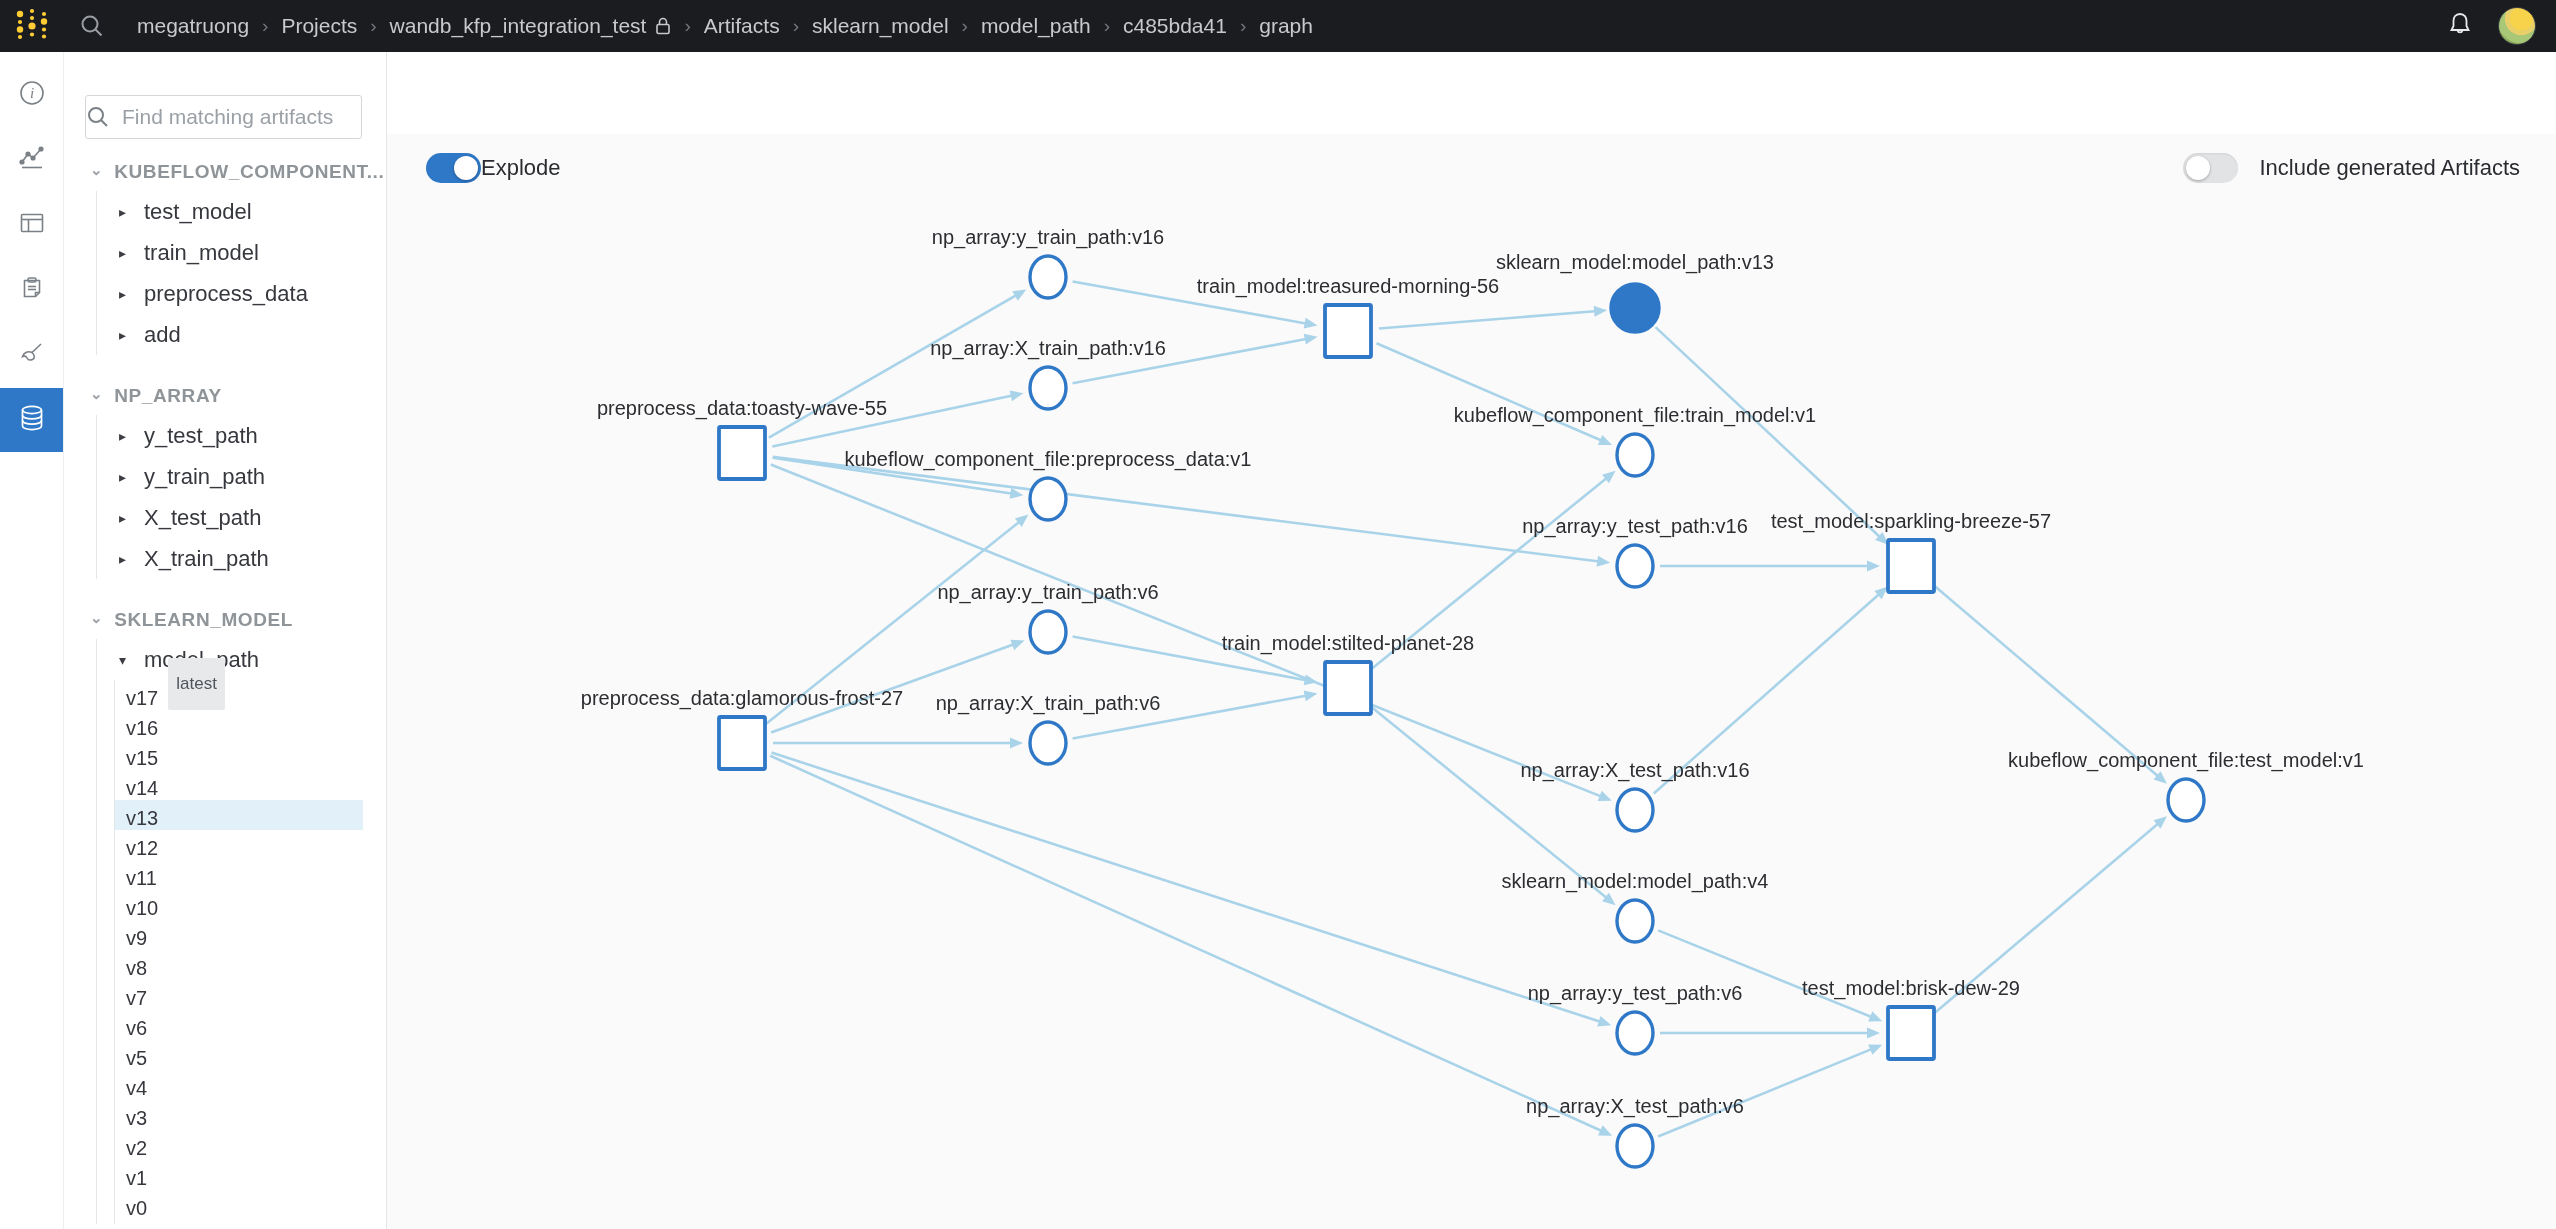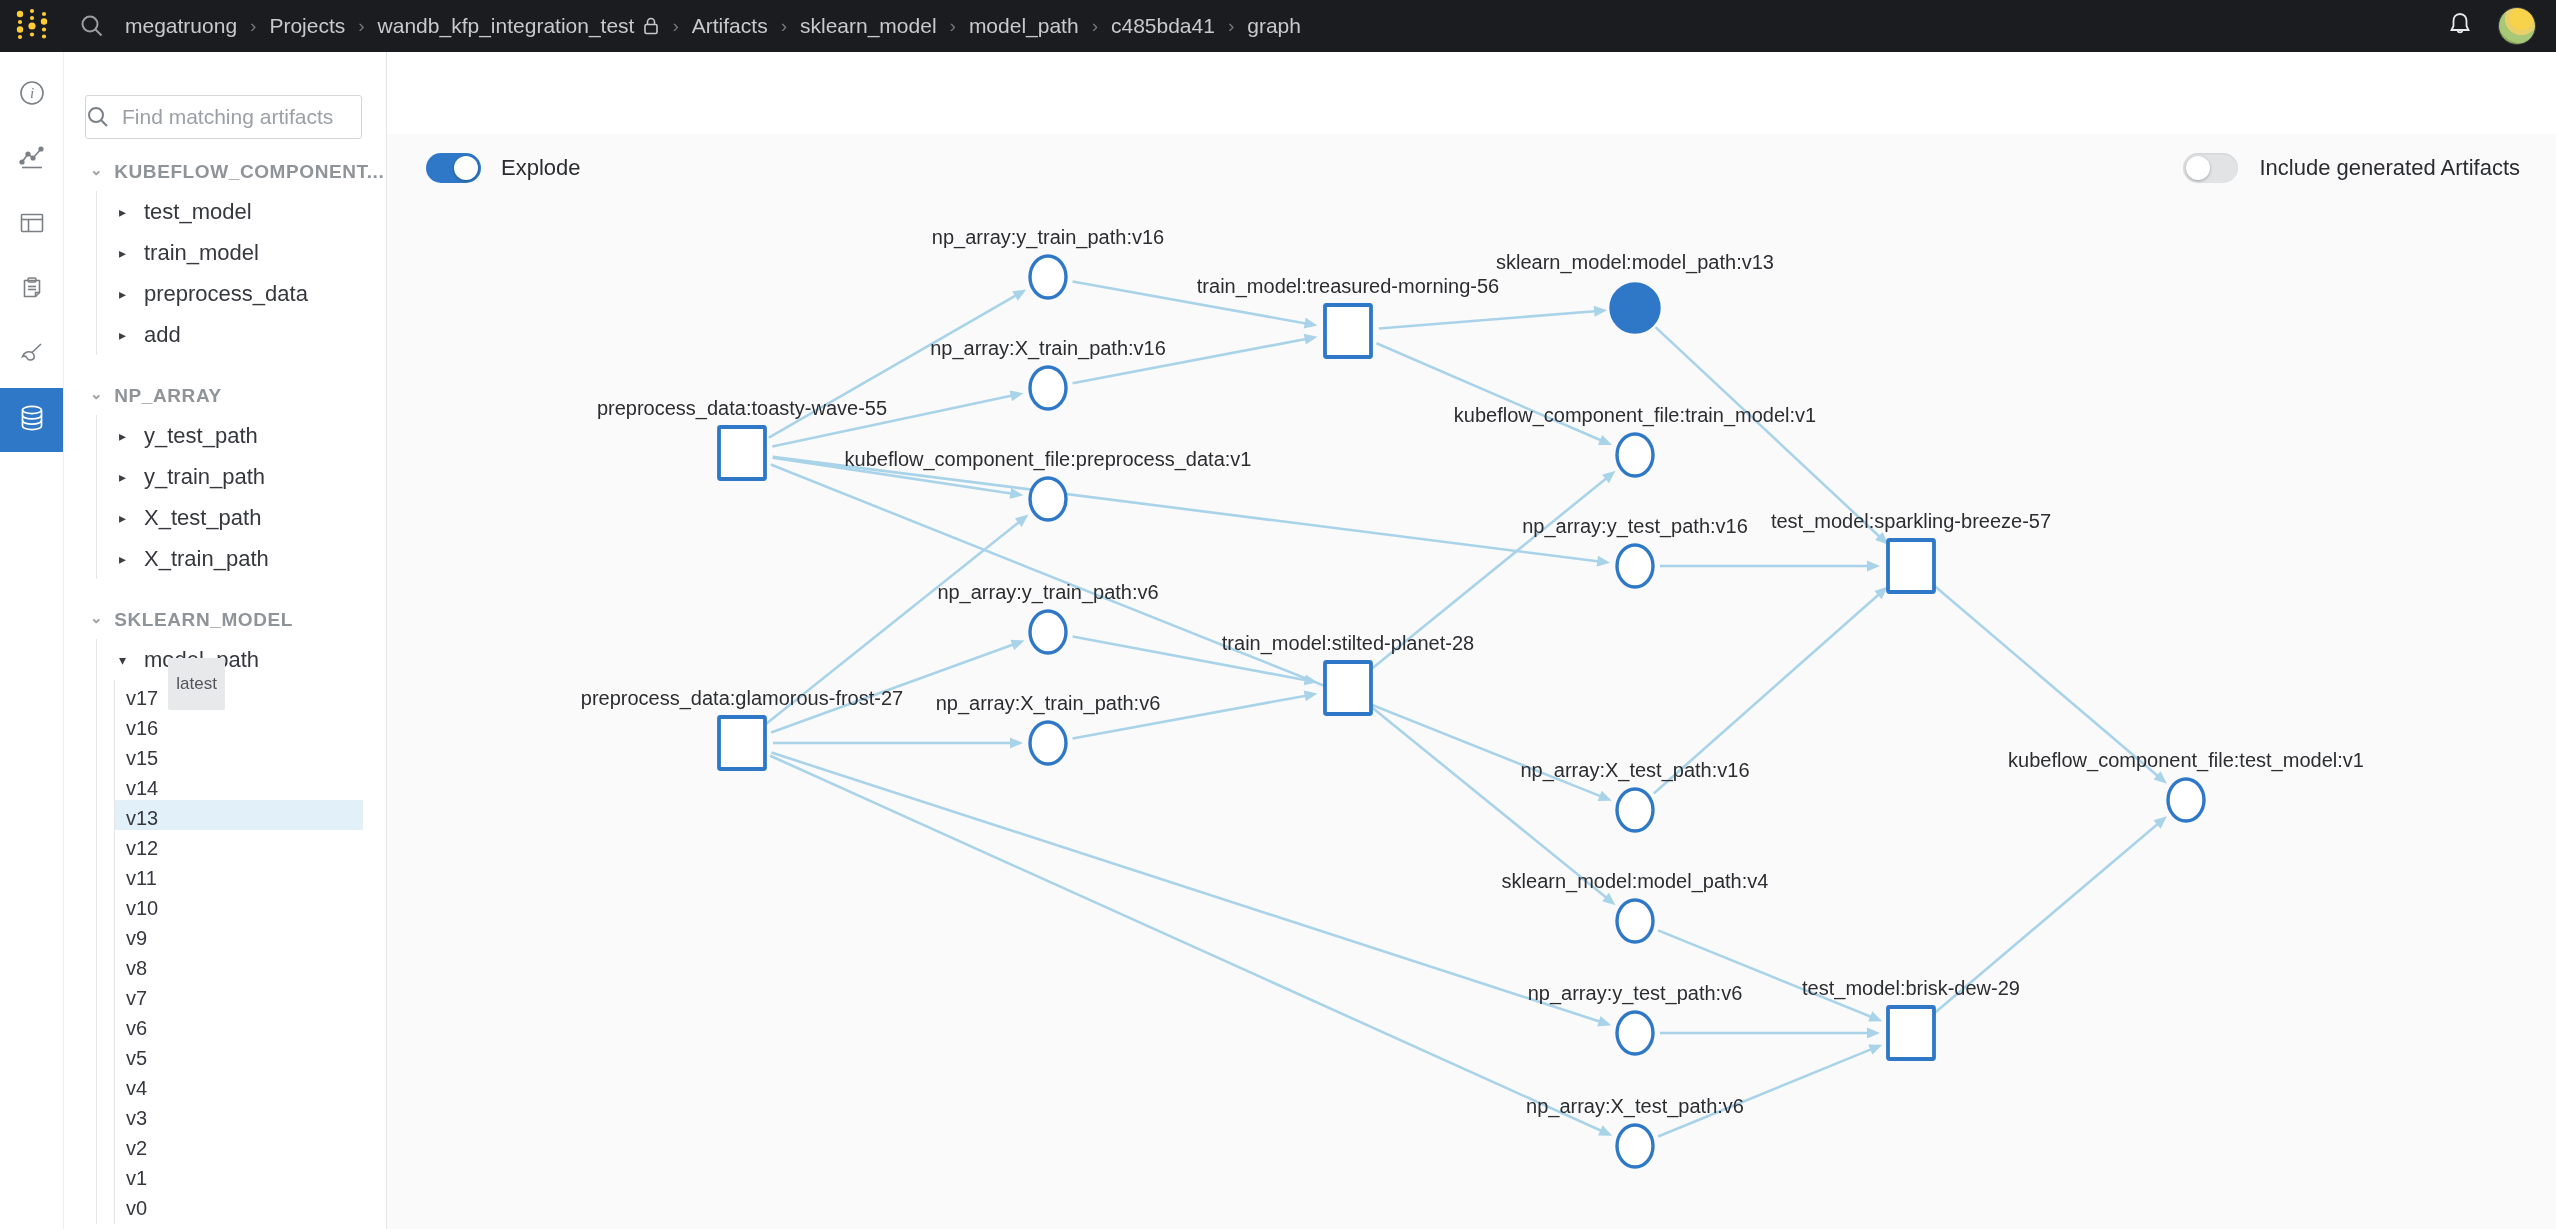--- a/index.html
+++ b/index.html
@@ -6,21 +6,21 @@
   body{
     width:2556px;height:1229px;position:relative;overflow:hidden;
     font-family:"Liberation Sans",sans-serif;background:#fff;
     -webkit-font-smoothing:antialiased;
   }
   
   .navbar{position:absolute;left:0;top:0;right:0;height:52px;background:#1a1c20;
     display:flex;align-items:center;z-index:10;}
   .logo{margin-left:13px;flex:0 0 auto;}
   .nav-search{margin-left:26px;flex:0 0 auto;display:flex;align-items:center;}
-  .crumbs{margin-left:20px;display:flex;align-items:center;font-size:21px;color:#c7c9cc;white-space:nowrap;}
+  .crumbs{margin-left:32px;display:flex;align-items:center;font-size:21px;color:#c7c9cc;white-space:nowrap;}
   .crumb{cursor:pointer;}
   .crumb-sep{color:#74777b;margin:0 13px;font-size:19px;}
   .crumb-lock{margin-left:9px;display:inline-flex;}
   .nav-right{margin-left:auto;display:flex;align-items:center;gap:24px;margin-right:20px;}
   .avatar{width:36px;height:36px;border-radius:50%;
     background:radial-gradient(circle at 62% 30%,#f6d34b 0 34%,#e8cf6a 35% 48%,#a8c878 49% 72%,#8fae5b 73%);
     border:1px solid #3a3d41;}
   
   .rail{position:absolute;left:0;top:52px;bottom:0;width:63px;background:#fff;
     border-right:1px solid #eceef0;z-index:9;display:flex;flex-direction:column;align-items:stretch;padding-top:11px;}
@@ -51,21 +51,21 @@
   .badge{margin-left:10px;background:#e7e9eb;color:#51555c;font-size:17px;padding:16px 8px;
     border-radius:2px;line-height:20px;}
   
   .main{position:absolute;left:387px;top:52px;right:0;bottom:0;}
   .tabbar{position:relative;z-index:5;height:82px;background:#fff;border-bottom:1px solid #e3e5e7;
     display:flex;align-items:stretch;padding-left:56px;gap:8px;}
   .tab{padding:16px 20px 0 20px;display:flex;align-items:center;font-size:22px;color:#75767d;
     border-bottom:4px solid transparent;cursor:pointer;white-space:nowrap;}
   .tab.active{color:#212227;border-bottom-color:#2e78c7;}
   .graph-area{position:absolute;left:0;right:0;top:82px;bottom:0;background:#fafafa;z-index:0;}
-  .controls-left{position:absolute;z-index:6;left:39px;top:101px;display:flex;align-items:center;gap:20px;}
+  .controls-left{position:absolute;z-index:6;left:39px;top:101px;display:flex;align-items:center;}
   .controls-right{position:absolute;z-index:6;right:36px;top:101px;display:flex;align-items:center;gap:22px;}
   .ctl-label{font-size:22px;color:#2b2c31;}
   .toggle{width:55px;height:30px;border-radius:15px;position:relative;cursor:pointer;flex:0 0 auto;}
   .toggle.on{background:#2e78c7;}
   .toggle.off{background:#e2e3e5;box-shadow:inset 0 1px 2px rgba(0,0,0,.08);}
   .knob{position:absolute;top:3px;width:24px;height:24px;border-radius:50%;background:#fff;
     box-shadow:0 1px 3px rgba(0,0,0,.3);}
   .toggle.on .knob{right:3px;}
   .toggle.off .knob{left:3px;}
   #graph-svg{position:absolute;left:0;top:0;z-index:1;pointer-events:none;}

